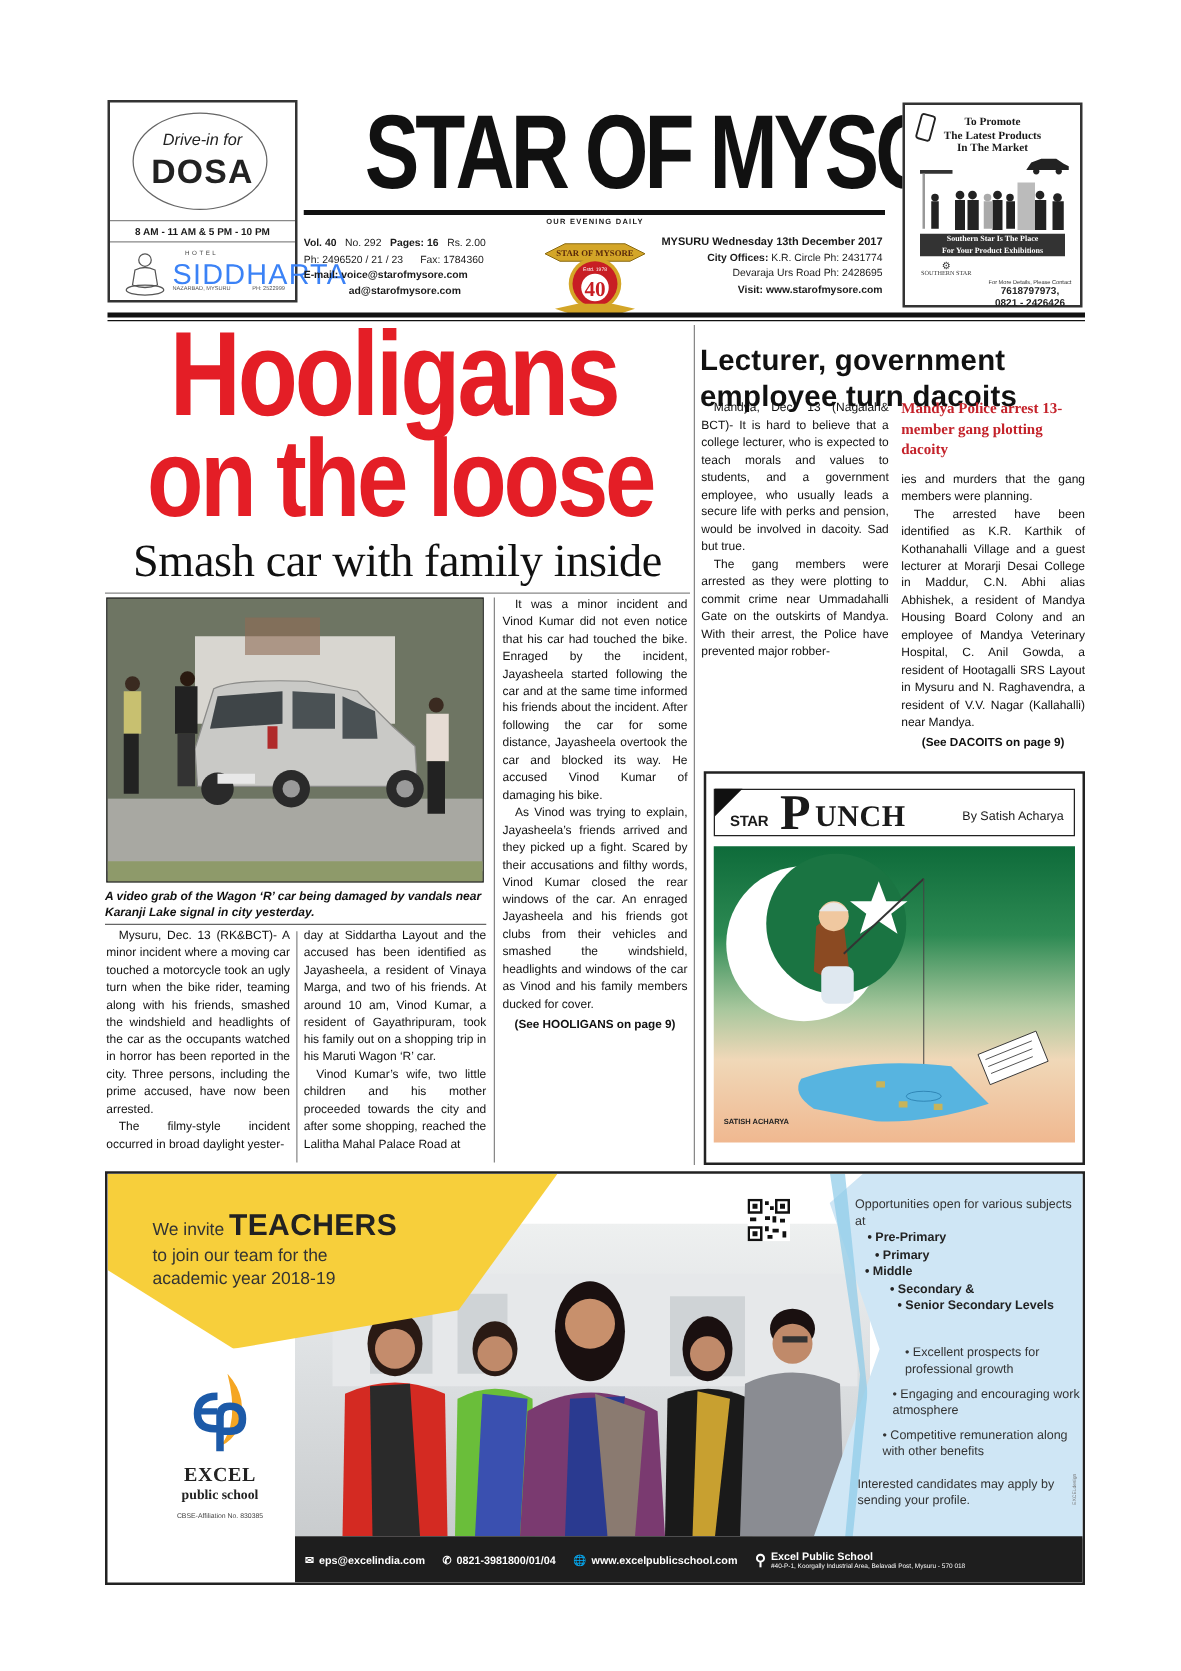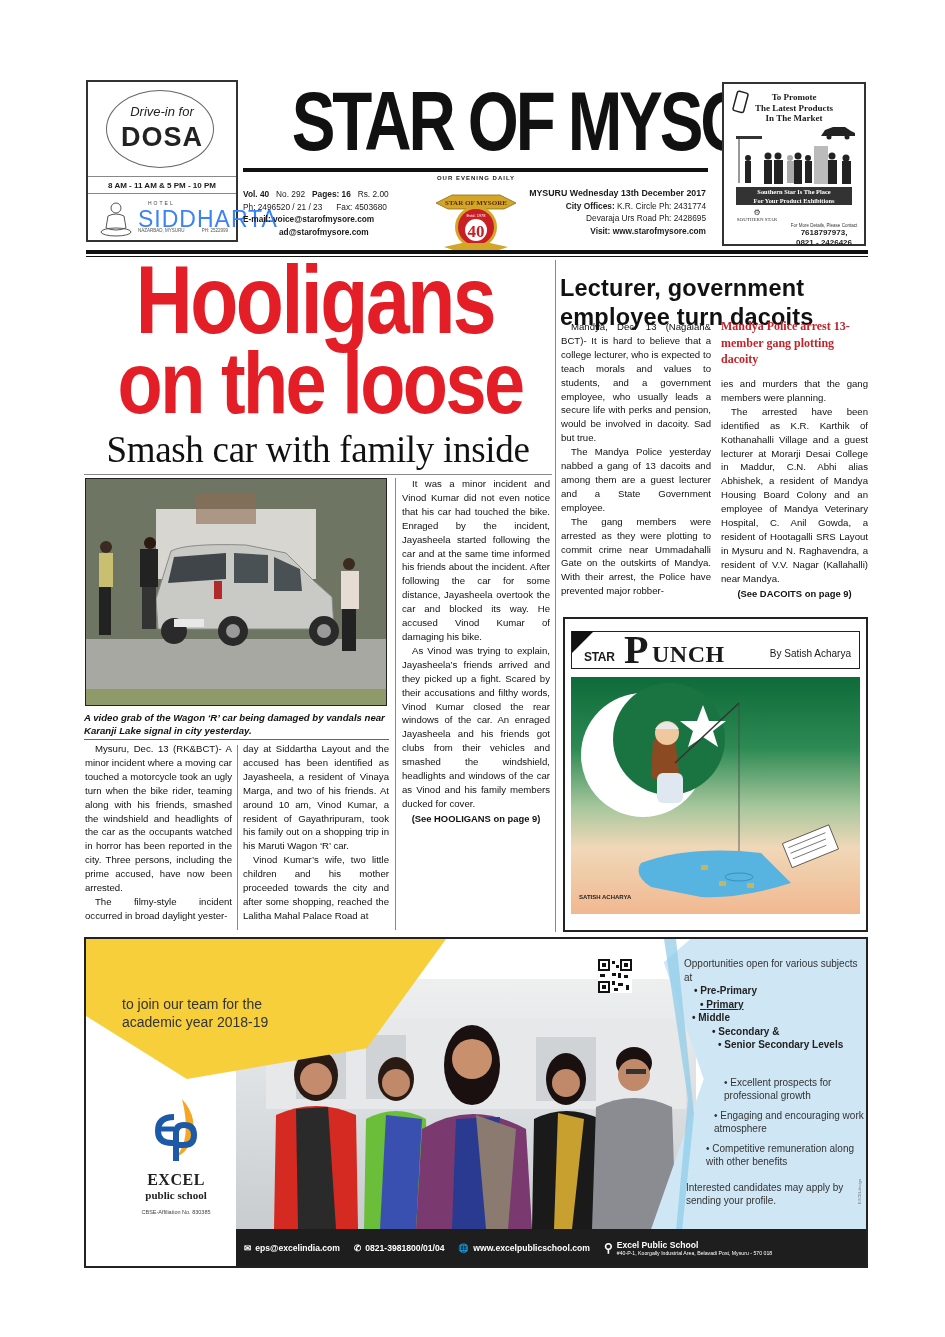--- a/index.html
+++ b/index.html
@@ -126,21 +126,21 @@
 
 <div class="abs info-left">
   <div>
     <b>Vol. 40</b>&nbsp;&nbsp;
     <span>No. 292</span>&nbsp;&nbsp;
     <b>Pages: 16</b>&nbsp;&nbsp;
     <span>Rs. 2.00</span>
   </div>
   <div>
     <span>Ph: 2496520 / 21 / 23</span>&nbsp;&nbsp;&nbsp;&nbsp;&nbsp;
-    <span>Fax: 4503680</span>
+    <span>Fax: 1784360</span>
   </div>
   <div>
     <b>E-mail:</b>
     <b>voice@starofmysore.com</b>
   </div>
   <div style="padding-left:36px;">
     <b>ad@starofmysore.com</b>
   </div>
 </div>
 
@@ -270,21 +270,20 @@
   <p>It was a minor incident and Vinod Kumar did not even notice that his car had touched the bike. Enraged by the incident, Jayasheela started following the car and at the same time informed his friends about the incident. After following the car for some distance, Jayasheela overtook the car and blocked its way. He accused Vinod Kumar of damaging his bike.</p>
   <p>As Vinod was trying to explain, Jayasheela’s friends arrived and they picked up a fight. Scared by their accusations and filthy words, Vinod Kumar closed the rear windows of the car. An enraged Jayasheela and his friends got clubs from their vehicles and smashed the windshield, headlights and windows of the car as Vinod and his family members ducked for cover.</p>
   <div class="see">(See HOOLIGANS on page 9)</div>
 </div>
 
 <div class="abs vrule" style="left:555px;top:260px;height:672px;"></div>
 
 <div class="abs d-head">Lecturer, government employee turn dacoits</div>
 <div class="abs col d1">
   <p>Mandya, Dec. 13 (Nagaiah&amp; BCT)- It is hard to believe that a college lecturer, who is expected to teach morals and values to students, and a government employee, who usually leads a secure life with perks and pension, would be involved in dacoity. Sad but true.</p>
-  <p>The Mandya Police yesterday nabbed a gang of 13 dacoits and among them are a guest lecturer and a State Government employee.</p>
   <p>The gang members were arrested as they were plotting to commit crime near Ummadahalli Gate on the outskirts of Mandya. With their arrest, the Police have prevented major robber-</p>
 </div>
 <div class="abs d-sub">Mandya Police arrest 13-member gang plotting dacoity</div>
 <div class="abs col d2">
   <p style="text-indent:0">ies and murders that the gang members were planning.</p>
   <p>The arrested have been identified as K.R. Karthik of Kothanahalli Village and a guest lecturer at Morarji Desai College in Maddur, C.N. Abhi alias Abhishek, a resident of Mandya Housing Board Colony and an employee of Mandya Veterinary Hospital, C. Anil Gowda, a resident of Hootagalli SRS Layout in Mysuru and N. Raghavendra, a resident of V.V. Nagar (Kallahalli) near Mandya.</p>
   <div class="see">(See DACOITS on page 9)</div>
 </div>
 
 <div class="abs punch">
@@ -358,20 +357,24 @@
         </g>
       <g>
           <ellipse cx="398" cy="84" rx="18" ry="16" fill="#1a1010"></ellipse>
           <circle cx="398" cy="96" r="16" fill="#c08a6a"></circle>
           <rect x="390" y="90" width="20" height="5" fill="#333"></rect>
           <path d="M360 128 Q398 110 436 128 L440 250 L356 250 Z" fill="#8a8c92"></path>
         </g>
     </svg>
   </div>
   <div class="ad-yellow"></div>
+  <div class="ad-text1">
+    <span>We invite</span>
+    <b>TEACHERS</b>
+  </div>
   <div class="ad-text2">
     <div>to join our team for the</div>
     <div>academic year 2018-19</div>
   </div>
 
   <div class="logo">
     <svg width="60" height="66" viewBox="0 0 60 66">
       <path d="M36 0 Q54 20 44 44 Q40 54 30 58 Q46 40 36 0 Z" fill="#f5a623"></path>
       <path d="M28 18 Q12 18 12 32 Q12 44 26 44 L30 44" fill="none" stroke="#1c5aa8" stroke-width="6"></path>
       <line x1="14" y1="30" x2="28" y2="30" stroke="#1c5aa8" stroke-width="5"></line>
@@ -403,21 +406,21 @@
         <rect x="20" y="24" width="5" height="3"></rect>
         <rect x="28" y="26" width="3" height="5"></rect>
         <rect x="2" y="15" width="5" height="3"></rect>
         <rect x="16" y="29" width="4" height="3"></rect>
       </g>
   </svg>
 
   <div class="ad-right">
     <div>Opportunities open for various subjects at</div>
     <div class="subj" style="padding-left:10px;">• <span>Pre-Primary</span></div>
-    <div class="subj" style="padding-left:16px;text-decoration:underline;">• <span>Primary</span></div>
+    <div class="subj" style="padding-left:16px;">• <span>Primary</span></div>
     <div class="subj" style="padding-left:8px;">• <span>Middle</span></div>
     <div class="subj" style="padding-left:28px;">• <span>Secondary &amp;</span></div>
     <div class="subj" style="padding-left:34px;">• <span>Senior Secondary Levels</span></div>
     <div style="height:18px;"></div>
     <div class="ben" style="padding-left:40px;">• <span>Excellent prospects for professional growth</span></div>
     <div class="ben" style="padding-left:30px;">• <span>Engaging and encouraging work atmosphere</span></div>
     <div class="ben" style="padding-left:22px;">• <span>Competitive remuneration along with other benefits</span></div>
     <div style="margin-top:12px;padding-left:2px;">Interested candidates may apply by sending your profile.</div>
   </div>
   <div class="excel-design">EXCELdesign</div>

